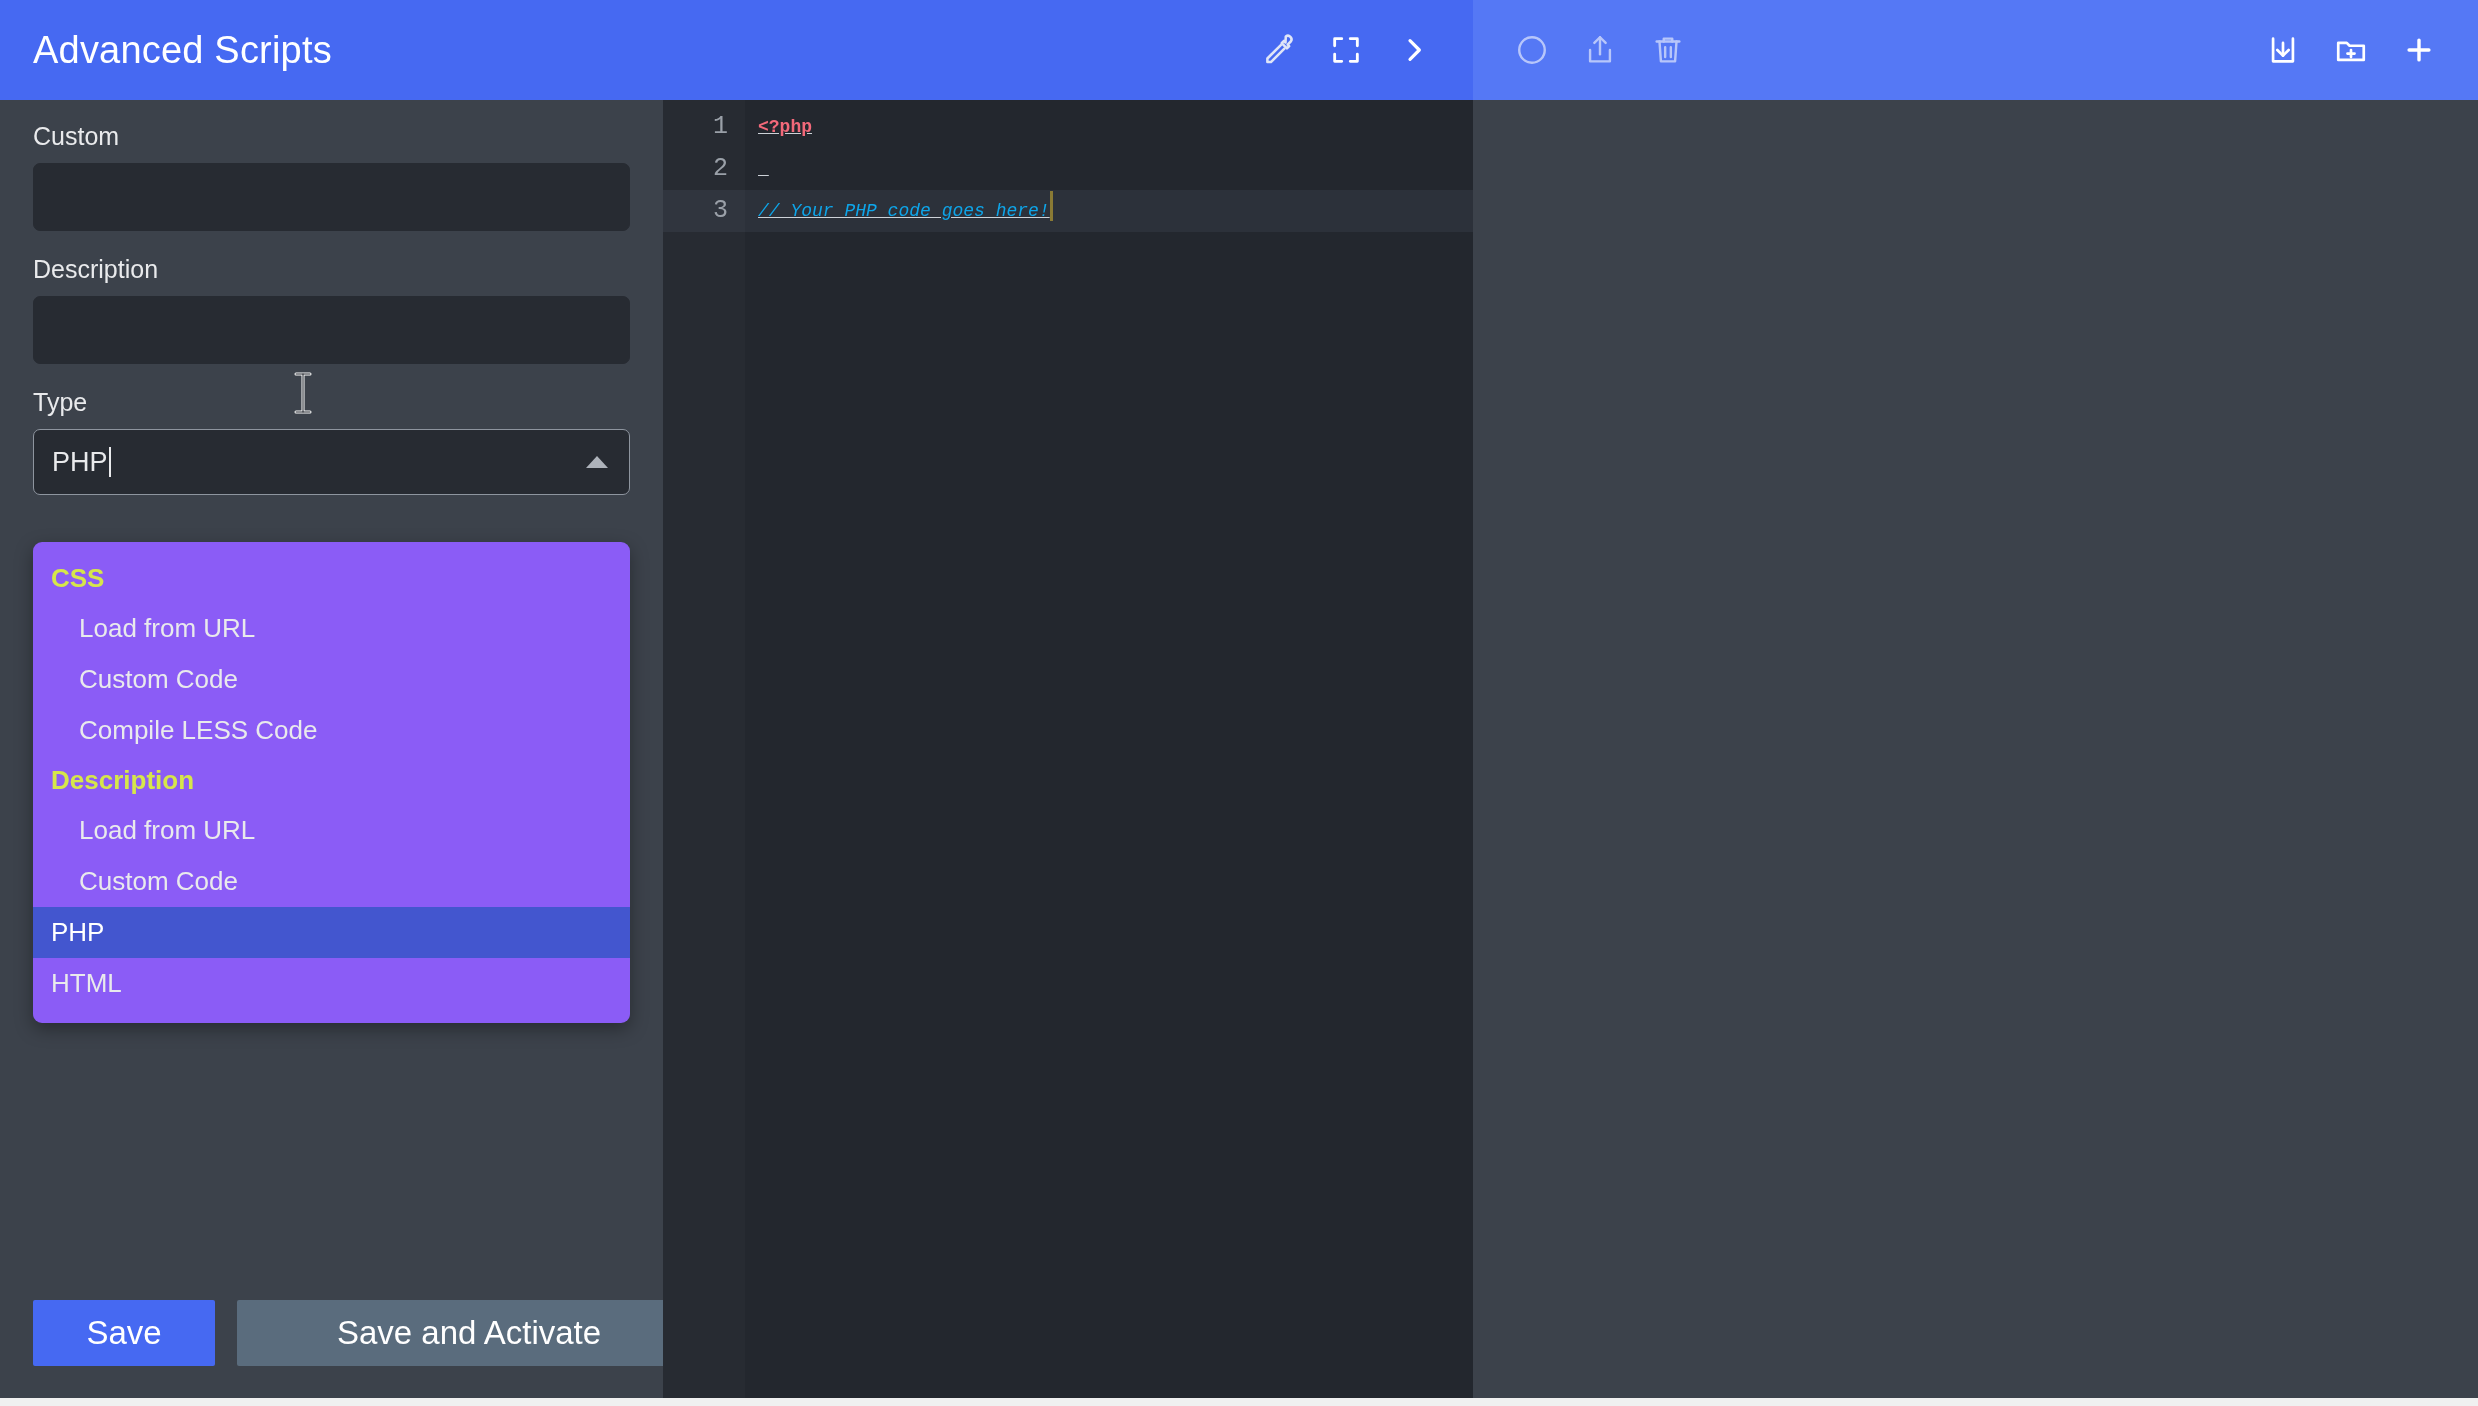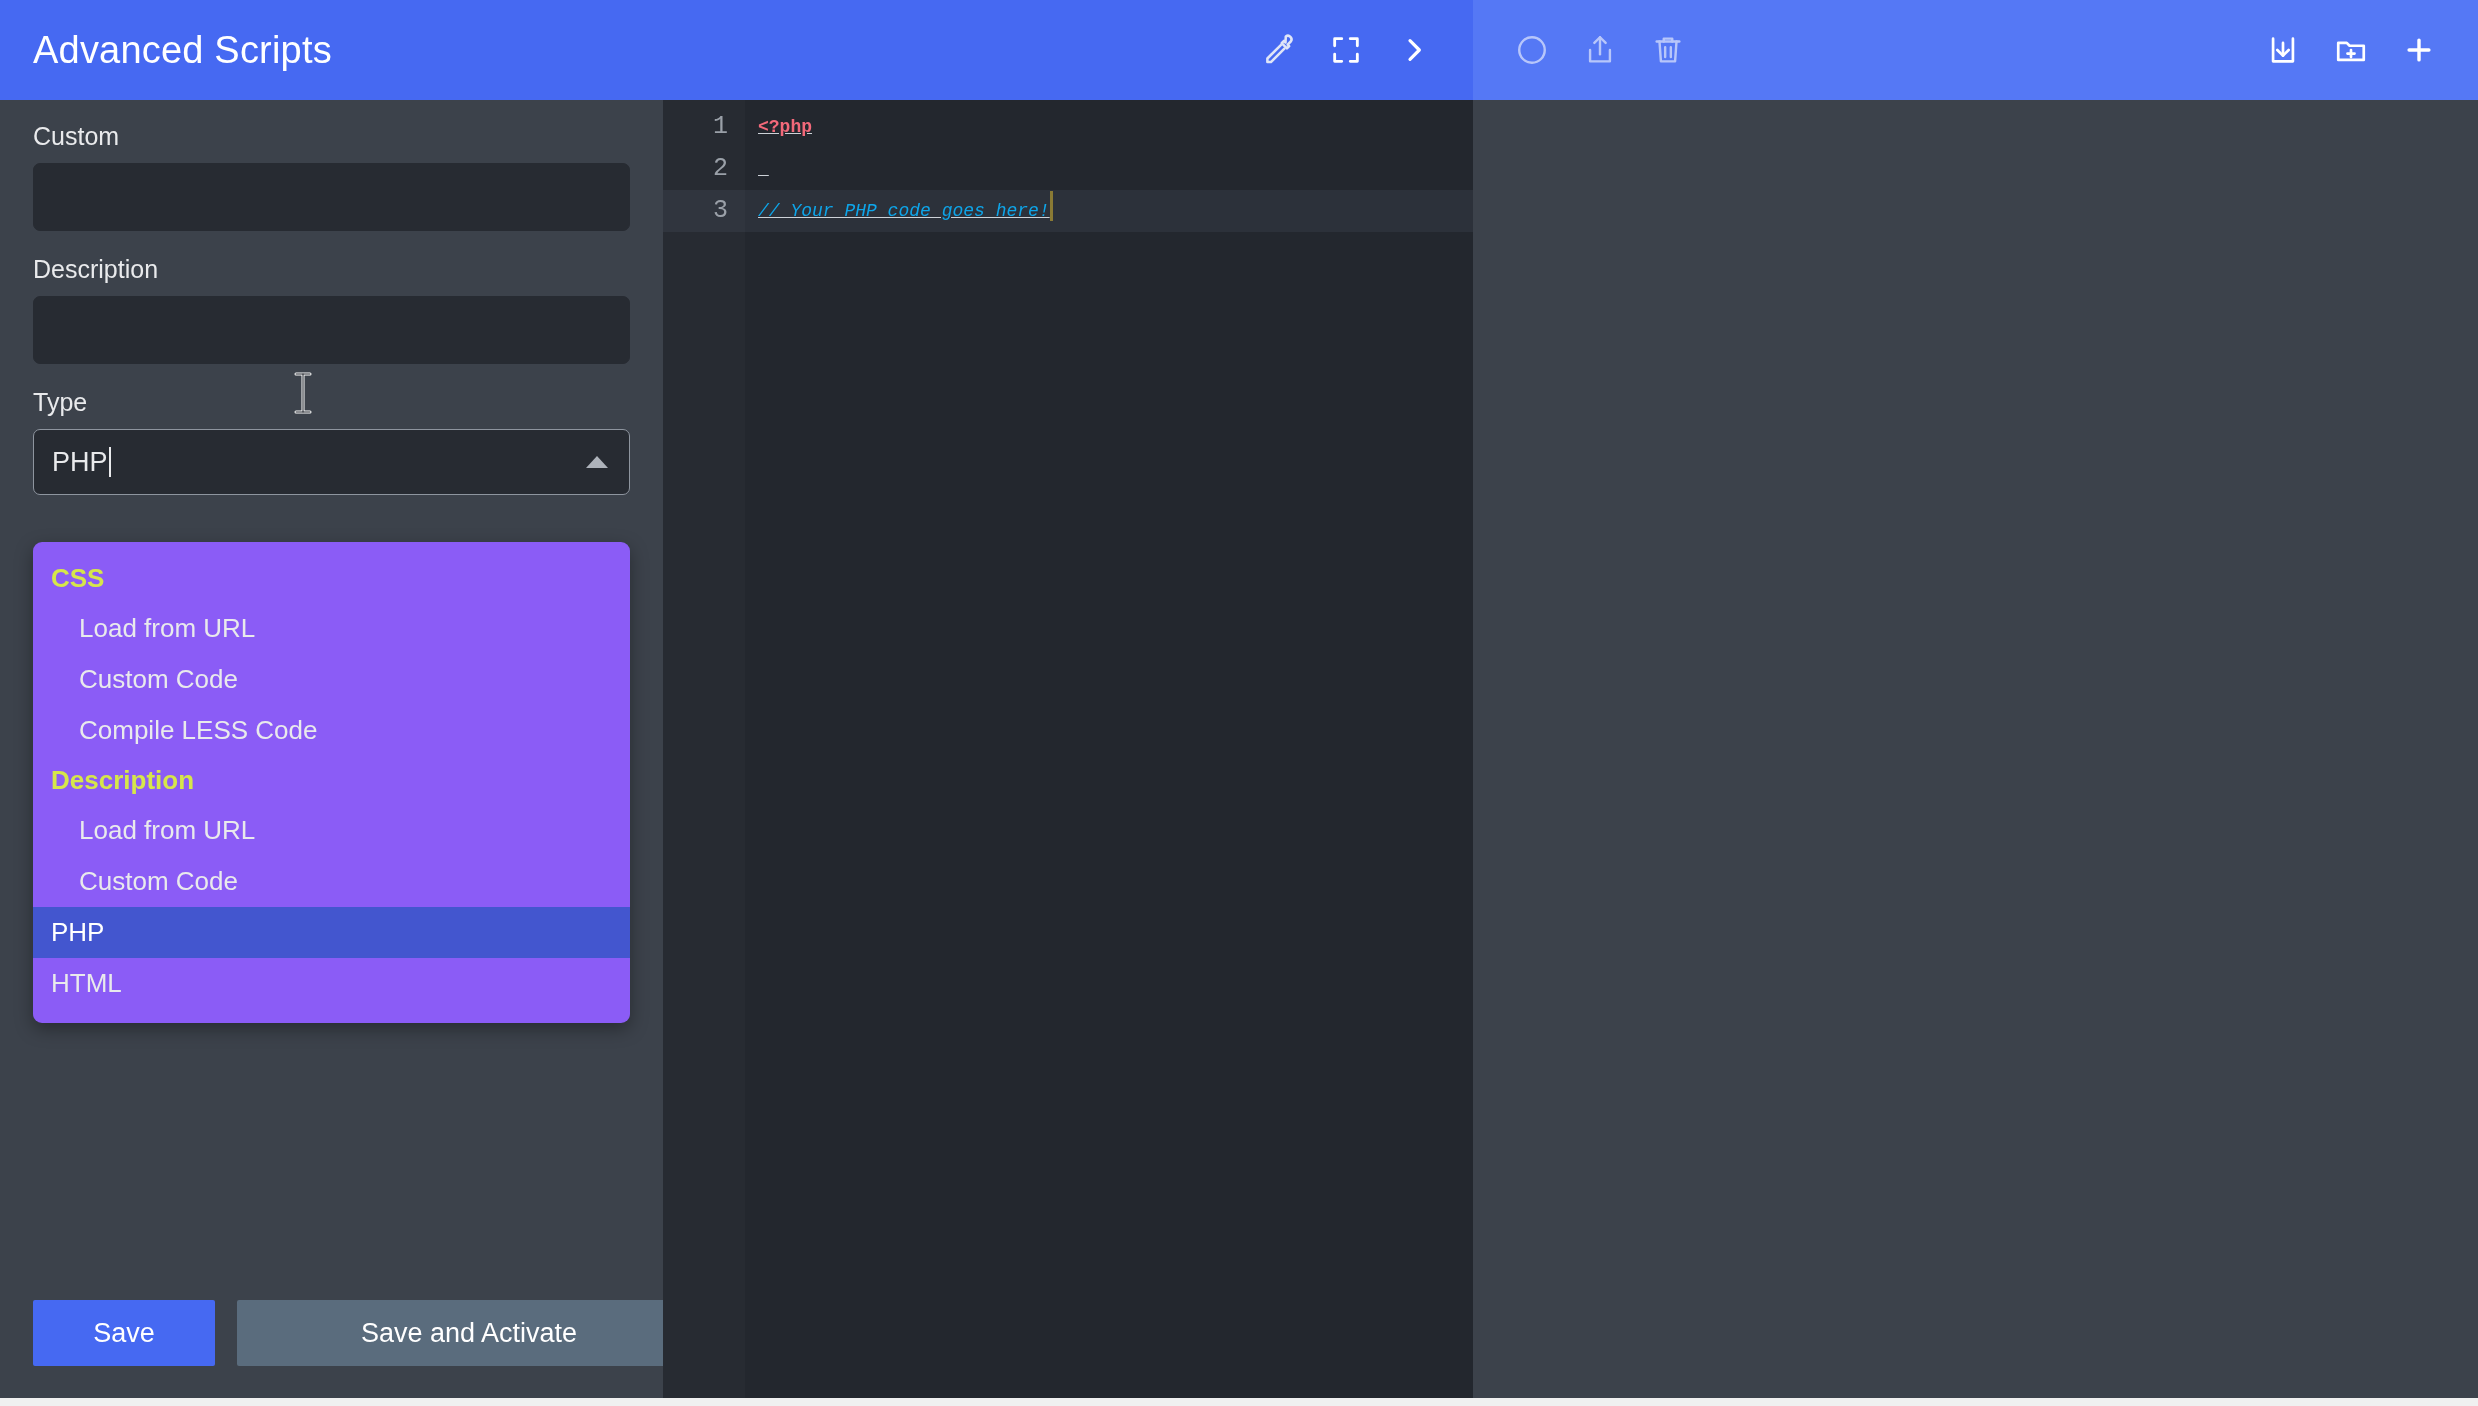--- a/index.html
+++ b/index.html
@@ -168,21 +168,21 @@
   .footer {
     position: absolute;
     left: 33px; bottom: 32px;
     display: flex; gap: 22px;
   }
   .btn {
     height: 66px;
     border: none;
     border-radius: 2px;
     color: #ffffff;
-    font-size: 27px;
+    font-size: 33px;
     font-family: "Liberation Sans", sans-serif;
     cursor: pointer;
     padding: 0 20px;
   }
   .btn-primary { background: #4669f2; width: 182px; }
   .btn-secondary { background: #5a6c7d; width: 464px; }
 
   
   .editor {
     position: absolute;

